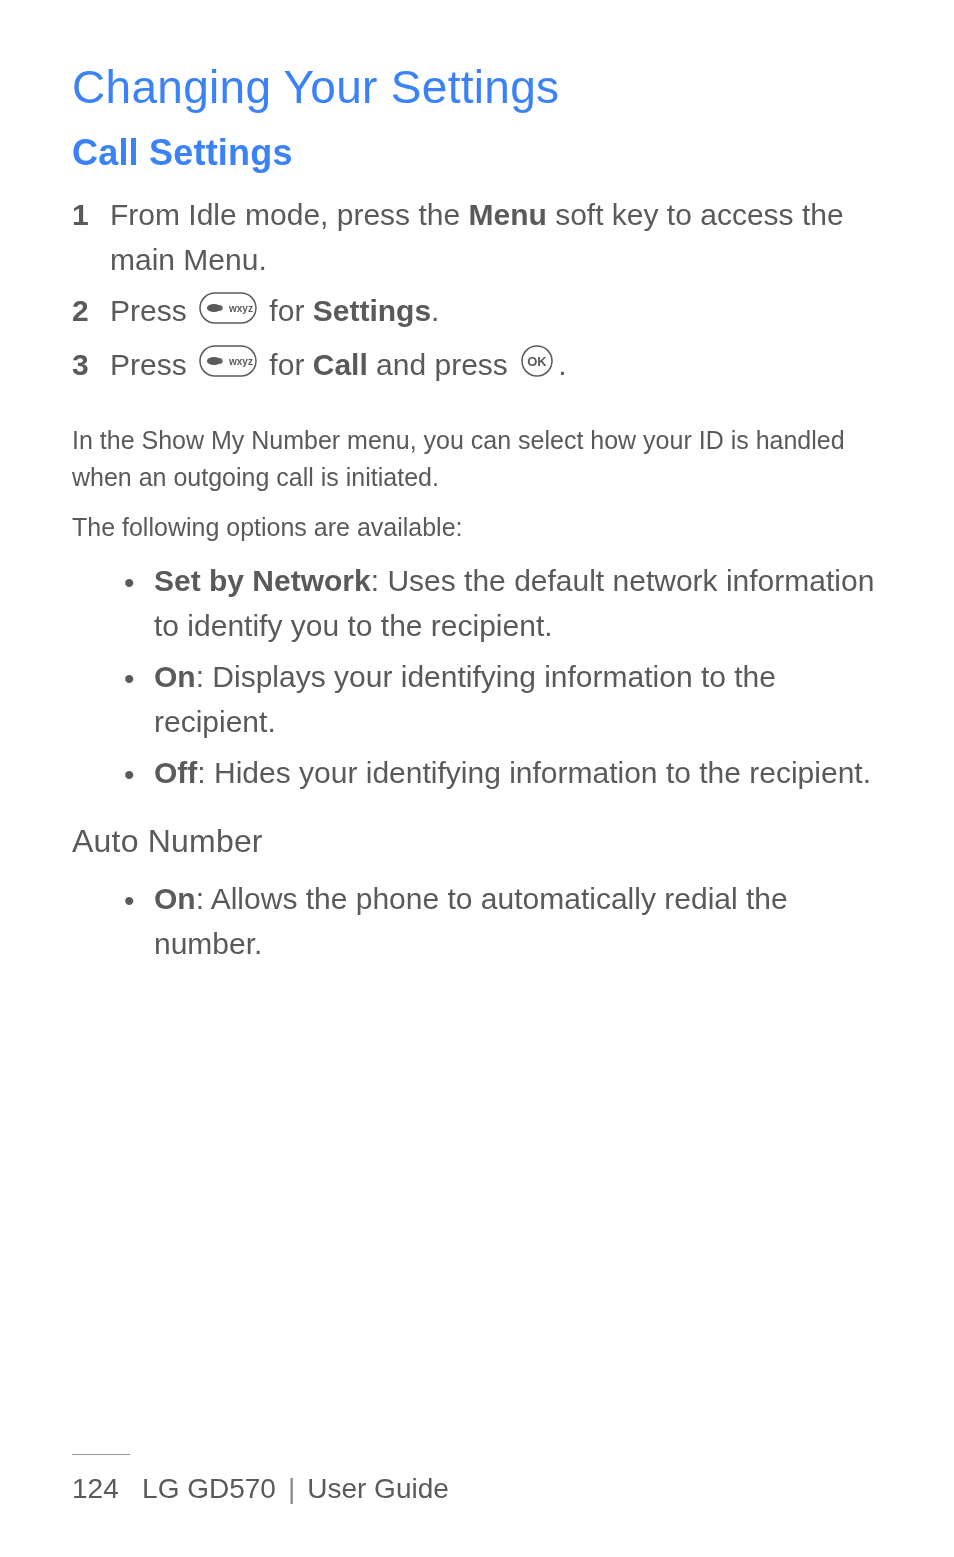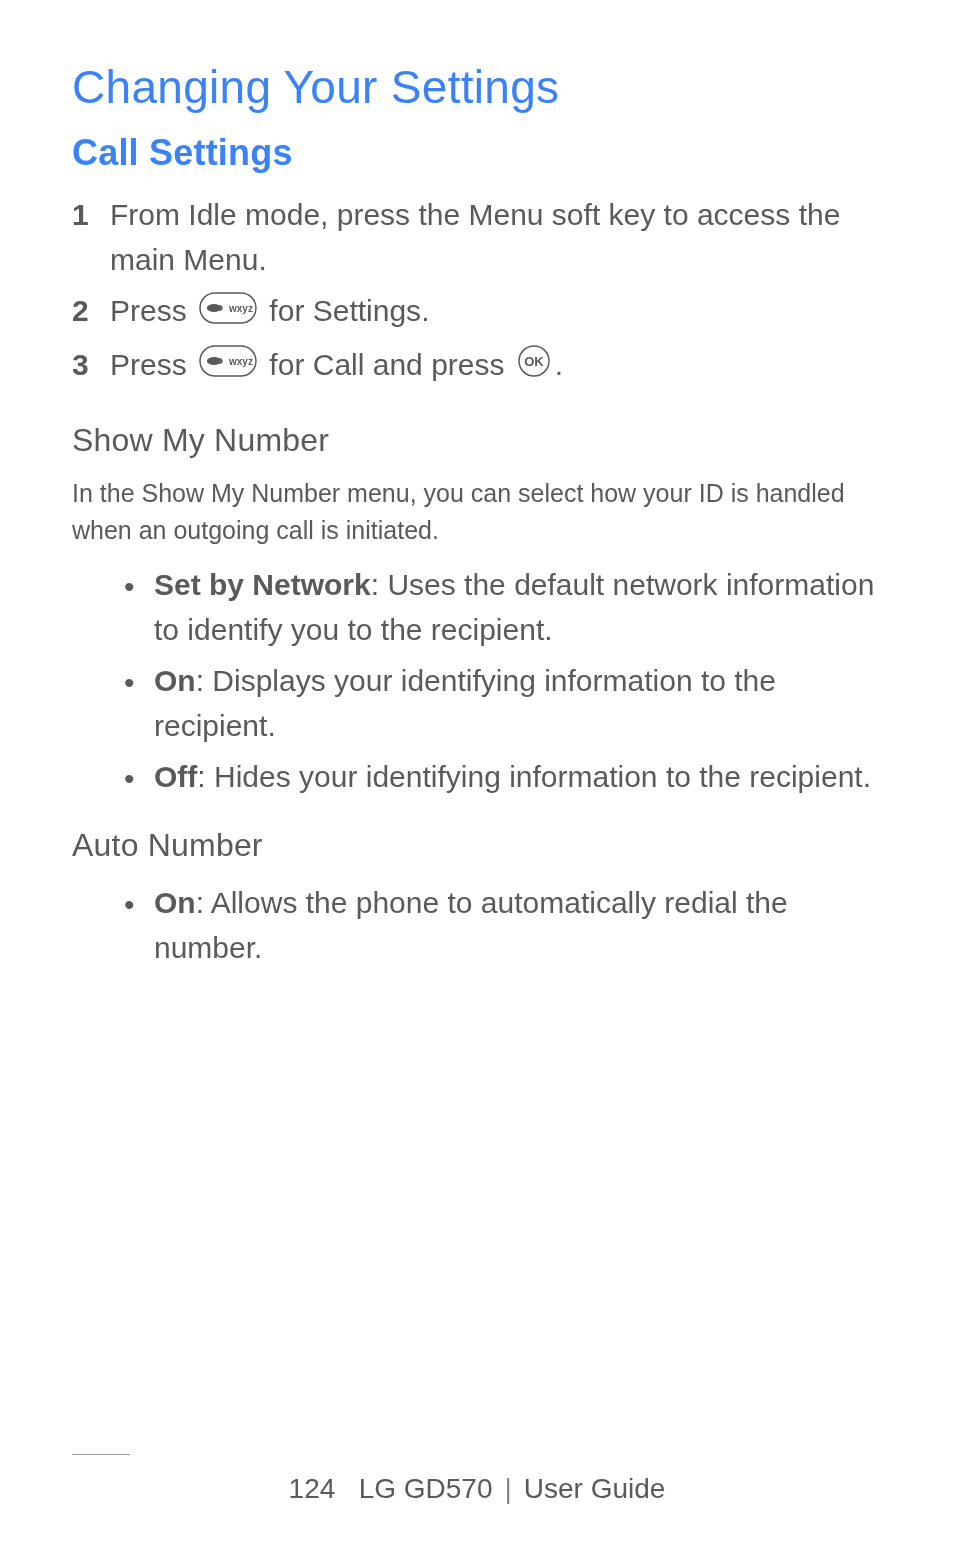--- a/index.html
+++ b/index.html
@@ -44,21 +44,21 @@
     }
     .step-num {
       font-weight: 600;
       min-width: 32px;
       margin-right: 6px;
     }
     .step-text {
       flex: 1;
     }
     .step-text strong {
-      font-weight: 400;
+      font-weight: 700;
     }
     .key-icon {
       display: inline-block;
       vertical-align: middle;
       margin: 0 4px;
     }
     .sub-heading {
       font-size: 32px;
       font-weight: 400;
       color: #5a5a5a;
@@ -104,21 +104,20 @@
     }
     .footer-line {
       border-top: 1px solid #999;
       width: 58px;
       margin-bottom: 18px;
     }
     .footer-text {
       font-size: 28px;
       color: #5a5a5a;
       font-weight: 300;
-      text-align: center;
     }
     .footer-text .sep {
       margin: 0 12px;
       color: #888;
     }
   </style>
 </head>
 <body>
 
 <h1 class="title">Changing Your Settings</h1>
@@ -153,22 +152,22 @@
     </span> for <strong>Call</strong> and press <span class="key-icon">
       <svg width="34" height="34" viewBox="0 0 34 34">
         <circle cx="17" cy="17" r="15" fill="none" stroke="#5a5a5a" stroke-width="1.5"></circle>
         <text x="17" y="22" font-size="13" fill="#5a5a5a" font-family="Arial" font-weight="bold" text-anchor="middle">OK</text>
       </svg>
     </span>.</span>
     </li>
   </ol>
 
 <div id="subsections-container">
-    <h3 class="sub-heading">Show My Number</h3>
     <p class="body-text">In the Show My Number menu, you can select how your ID is handled when an outgoing call is initiated.</p>
+    <p class="body-text">The following options are available:</p>
     <ul class="bullet-list">
       <li class="bullet-item"><strong>Set by Network</strong>: Uses the default network information to identify you to the recipient.</li>
       <li class="bullet-item"><strong>On</strong>: Displays your identifying information to the recipient.</li>
       <li class="bullet-item"><strong>Off</strong>: Hides your identifying information to the recipient.</li>
     </ul>
     <h3 class="sub-heading">Auto Number</h3>
     <ul class="bullet-list">
       <li class="bullet-item"><strong>On</strong>: Allows the phone to automatically redial the number.</li>
     </ul>
   </div>

